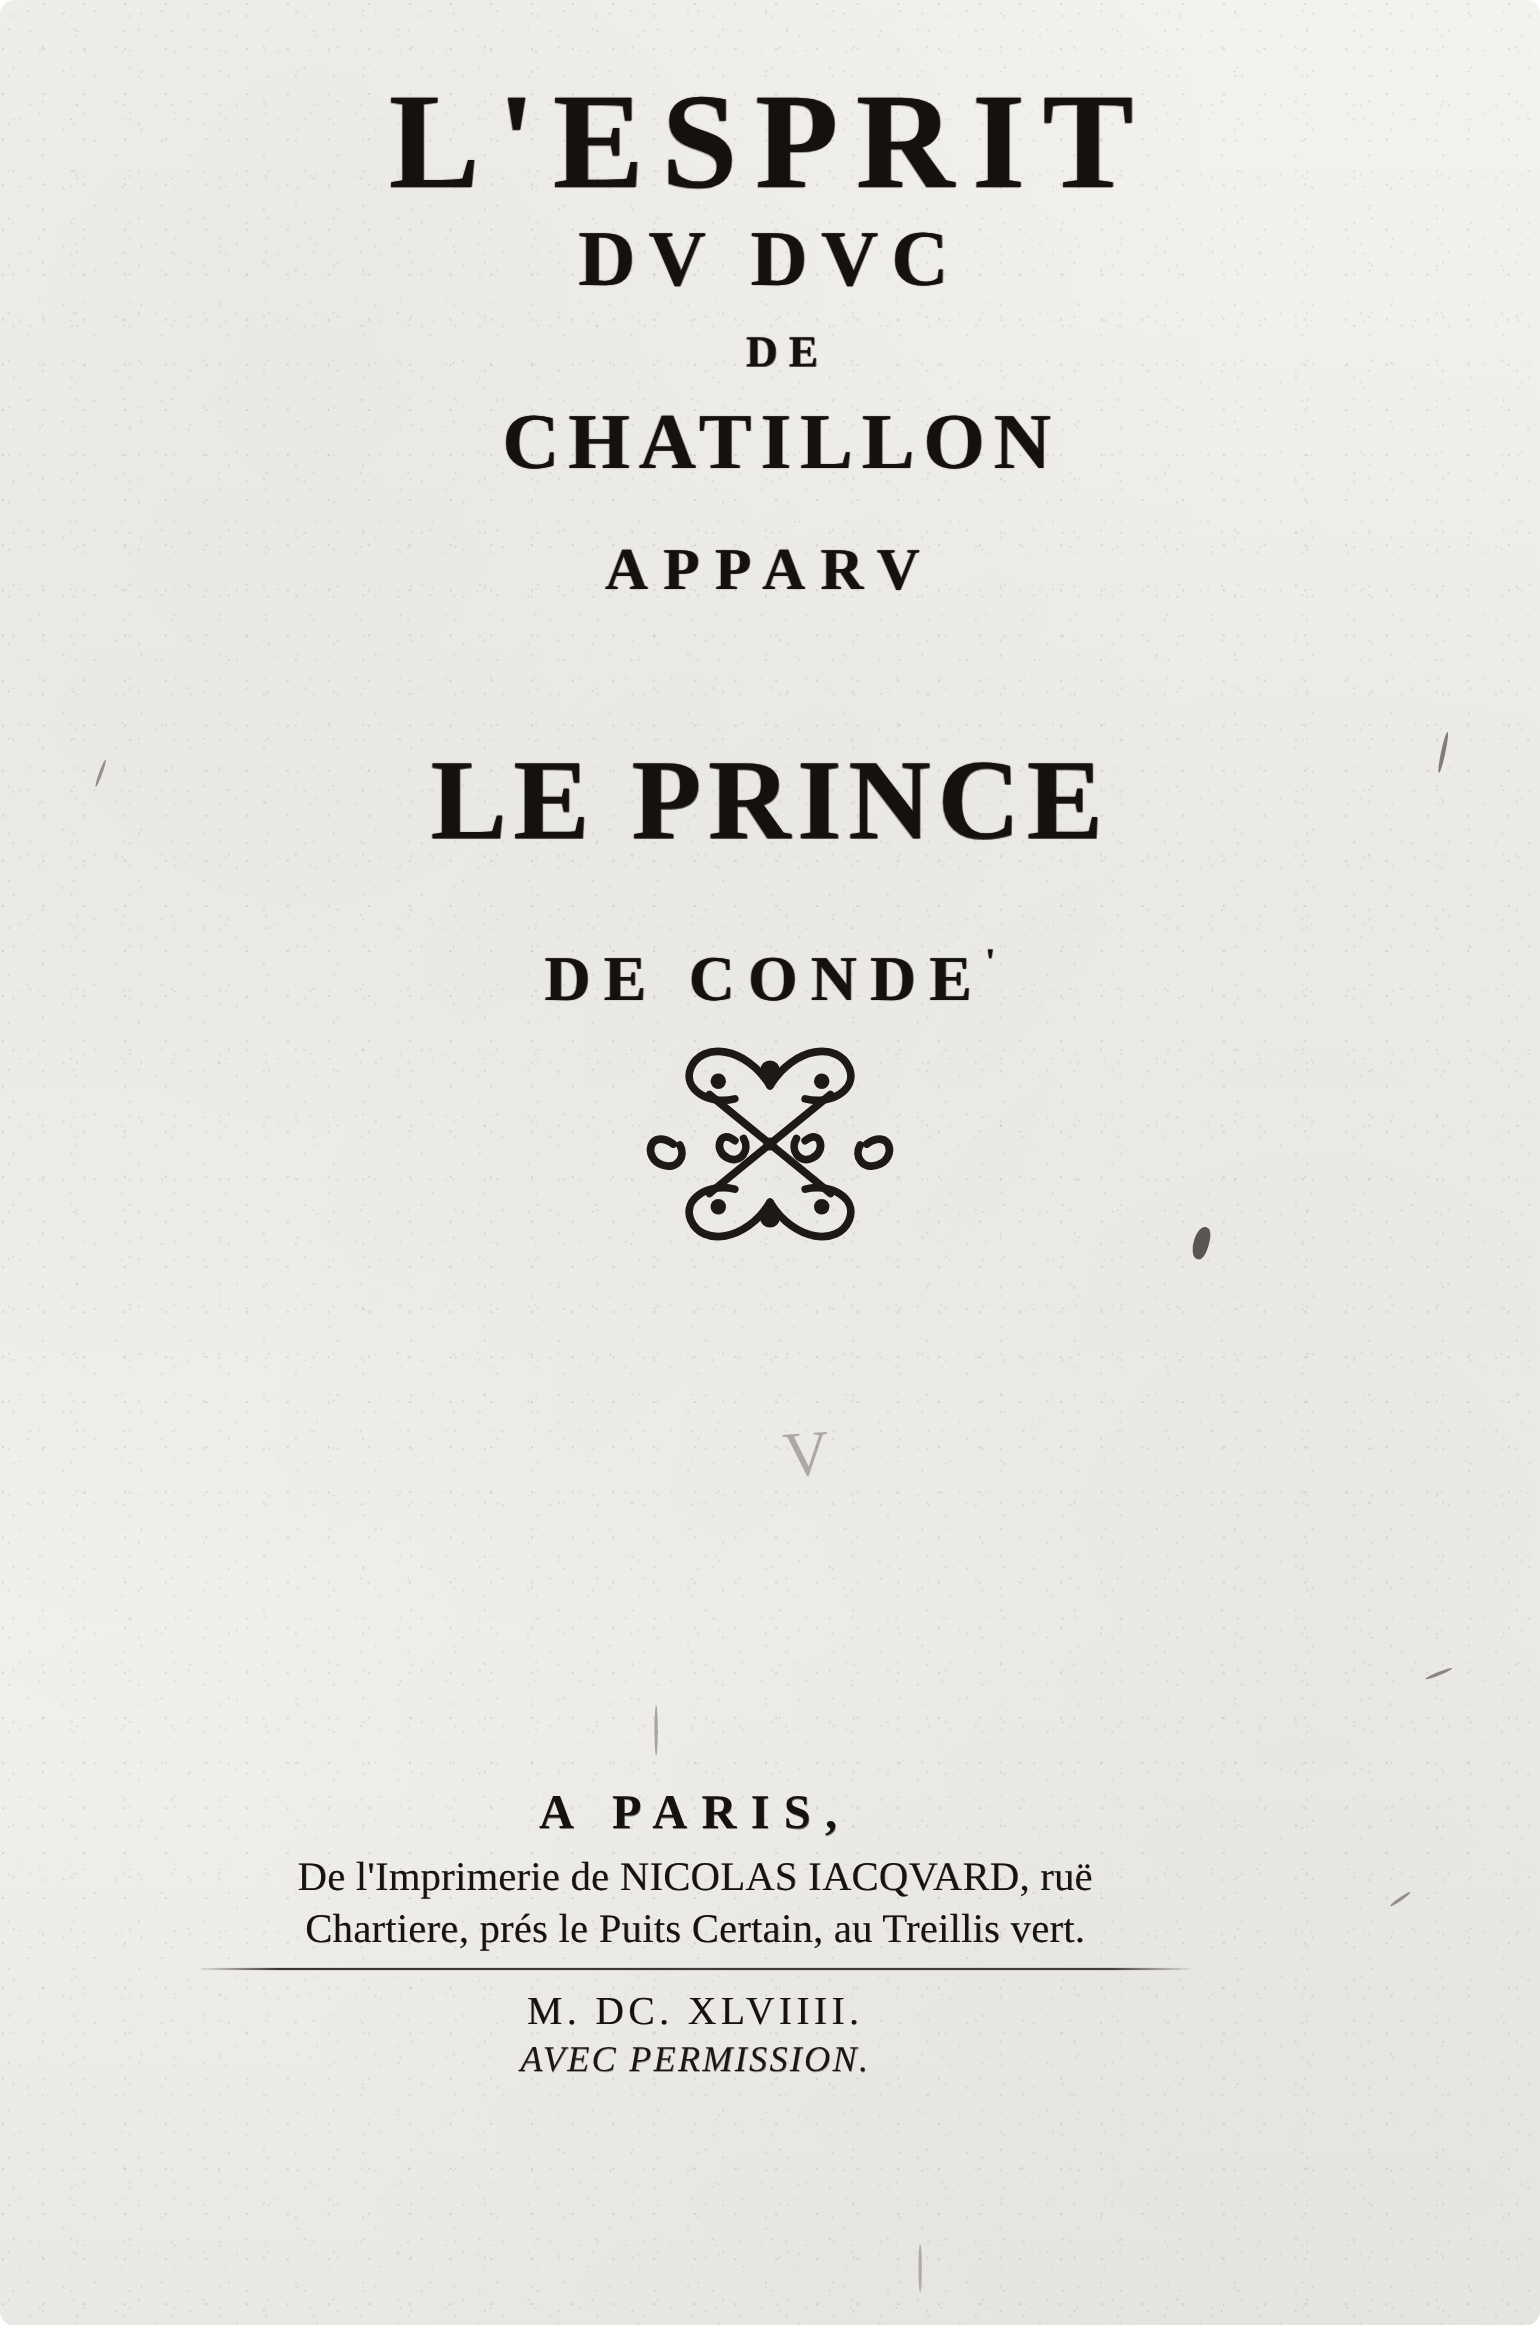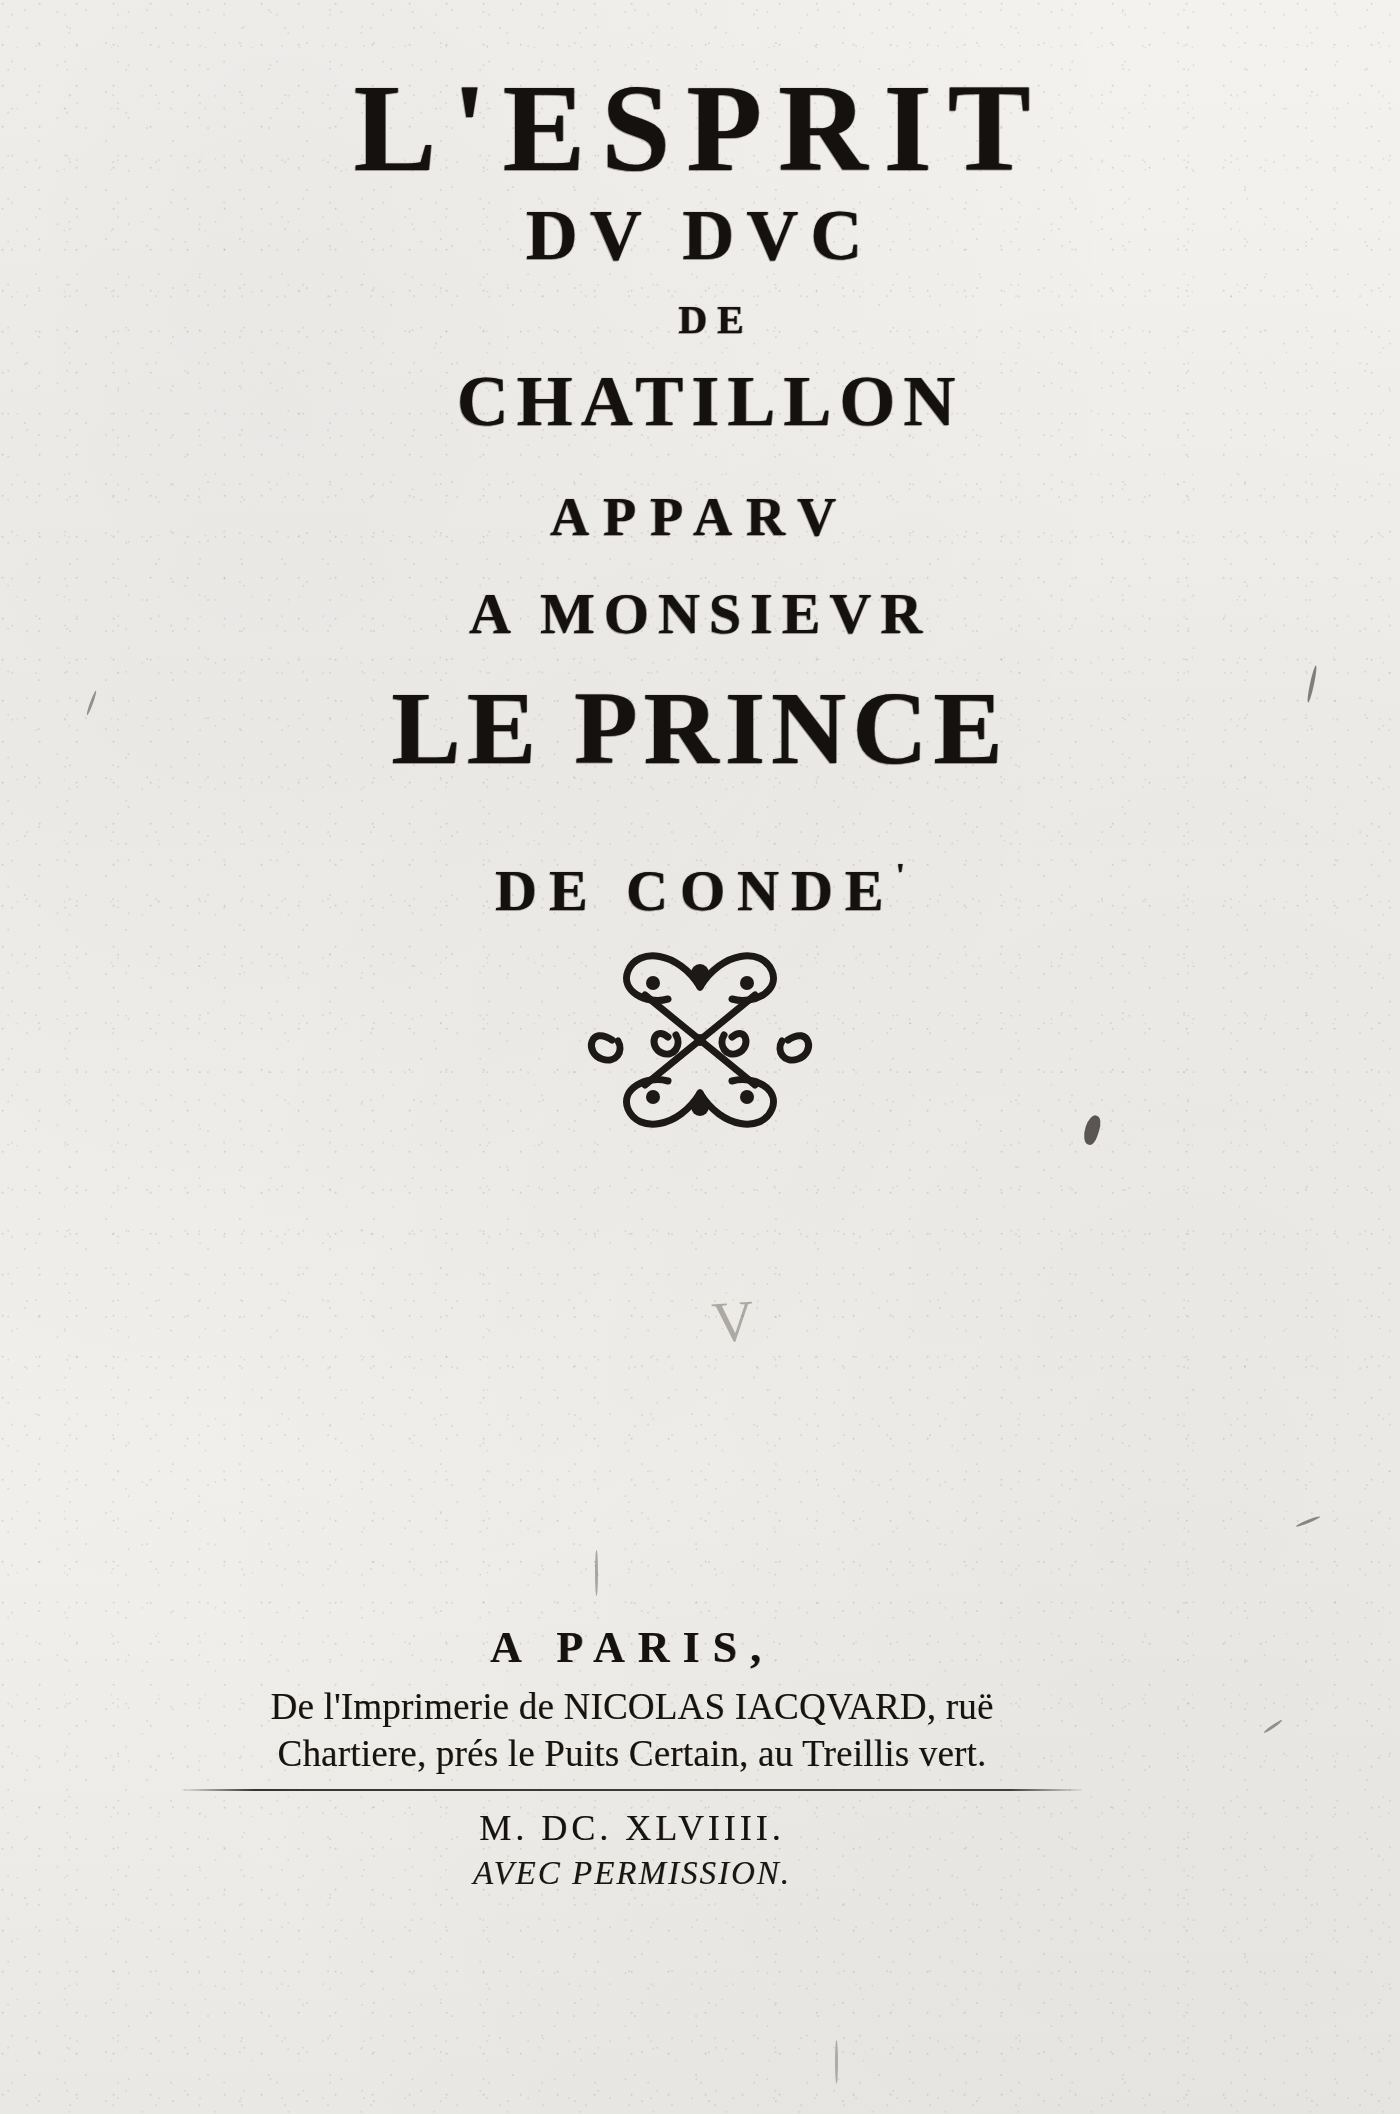--- a/index.html
+++ b/index.html
@@ -18,20 +18,21 @@
   #page {
     position: relative;
     width: 1400px;
     height: 2114px;
     background:
       radial-gradient(ellipse at 20% 12%, rgba(0,0,0,0.030), rgba(0,0,0,0) 55%),
       radial-gradient(ellipse at 85% 70%, rgba(0,0,0,0.035), rgba(0,0,0,0) 60%),
       linear-gradient(180deg, #f3f2ef 0%, #eeedea 35%, #f1f0ec 70%, #e9e8e4 100%);
     color: #1b1a18;
     overflow: hidden;
+    border-radius: 13px;
   }
   
   #grain {
     position: absolute;
     inset: 0;
     pointer-events: none;
     opacity: .55;
     background-image:
       radial-gradient(circle at 7% 9%, rgba(90,80,65,.30) 0.6px, rgba(0,0,0,0) 1.4px),
       radial-gradient(circle at 23% 31%, rgba(90,80,65,.22) 0.6px, rgba(0,0,0,0) 1.4px),
@@ -195,23 +196,20 @@
   </div>
 
   <div class="title-block l4">
     <span class="t-line">CHATILLON</span>
   </div>
 
   <div class="title-block l5">
     <span class="t-line">APPARV</span>
   </div>
 
-  <div class="title-block l6">
-    <span class="t-line">A MONSIEVR</span>
-  </div>
 
   <div class="title-block l7">
     <span class="t-line">LE PRINCE</span>
   </div>
 
   <div class="title-block l8">
     <span class="t-line">DE CONDE</span><span class="t-line acute">'</span>
   </div>
 
   <div id="ornament">

